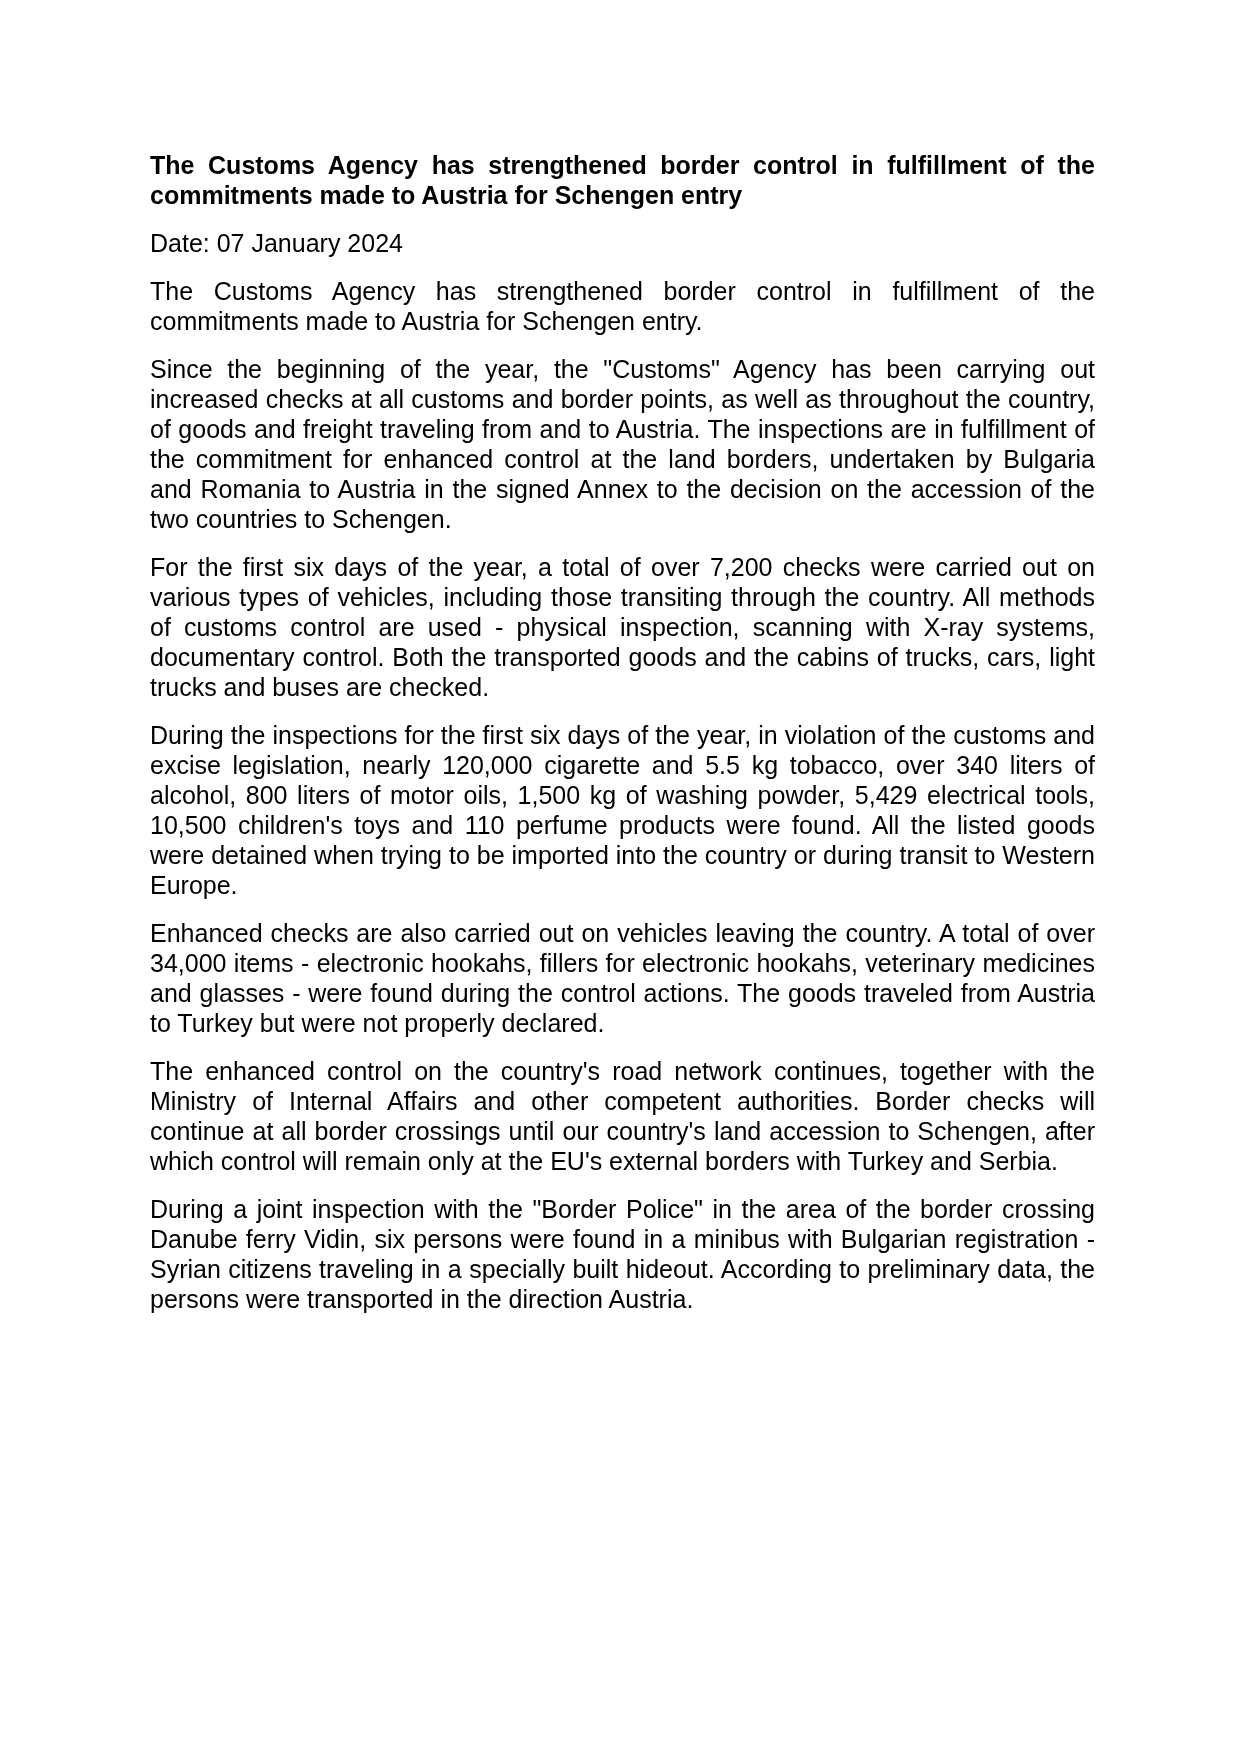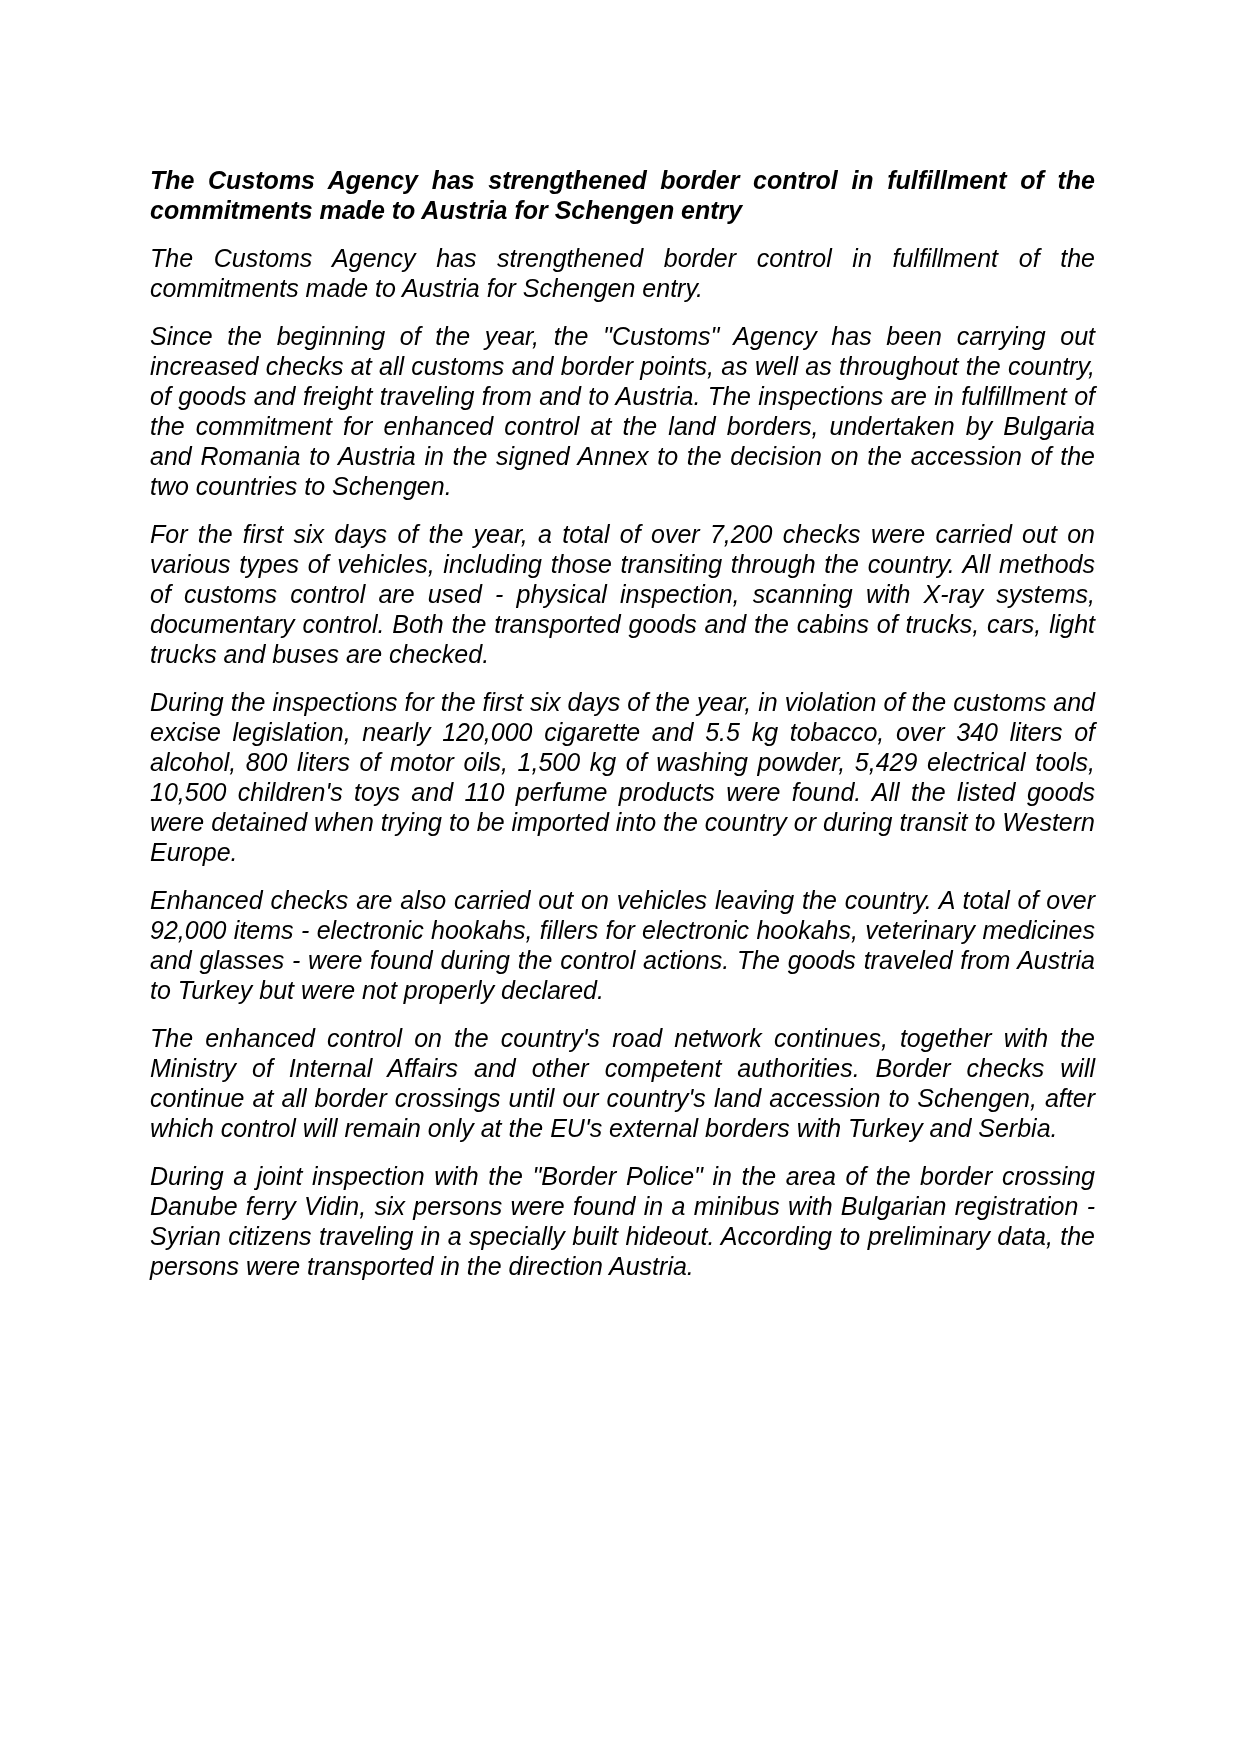--- a/index.html
+++ b/index.html
@@ -9,25 +9,24 @@
   }
   .page {
     position: relative;
     width: 1240px;
     height: 1754px;
     background: #ffffff;
     overflow: hidden;
   }
   .content {
     position: absolute;
-    top: 165px;
+    top: 150px;
     left: 150px;
     width: 945px;
     color: #000000;
-    font-style: italic;
   }
   .doc-title {
     font-size: 25px;
     font-weight: bold;
     line-height: 30px;
     text-align: justify;
     text-justify: inter-word;
     margin-bottom: 18px;
   }
   .doc-date {
@@ -44,21 +43,22 @@
     text-justify: inter-word;
     margin-bottom: 18px;
   }
 </style>
 </head>
 <body>
 
 <div class="page">
   <div class="content">
     <h1 class="doc-title">The Customs Agency has strengthened border control in fulfillment of the commitments made to Austria for Schengen entry</h1>
+    <p class="doc-date">Date: 07 January 2024</p>
     <p class="doc-paragraph">The Customs Agency has strengthened border control in fulfillment of the commitments made to Austria for Schengen entry.</p>
     <p class="doc-paragraph">Since the beginning of the year, the "Customs" Agency has been carrying out increased checks at all customs and border points, as well as throughout the country, of goods and freight traveling from and to Austria. The inspections are in fulfillment of the commitment for enhanced control at the land borders, undertaken by Bulgaria and Romania to Austria in the signed Annex to the decision on the accession of the two countries to Schengen.</p>
     <p class="doc-paragraph">For the first six days of the year, a total of over 7,200 checks were carried out on various types of vehicles, including those transiting through the country. All methods of customs control are used - physical inspection, scanning with X-ray systems, documentary control. Both the transported goods and the cabins of trucks, cars, light trucks and buses are checked.</p>
     <p class="doc-paragraph">During the inspections for the first six days of the year, in violation of the customs and excise legislation, nearly 120,000 cigarette and 5.5 kg tobacco, over 340 liters of alcohol, 800 liters of motor oils, 1,500 kg of washing powder, 5,429 electrical tools, 10,500 children's toys and 110 perfume products were found. All the listed goods were detained when trying to be imported into the country or during transit to Western Europe.</p>
-    <p class="doc-paragraph">Enhanced checks are also carried out on vehicles leaving the country. A total of over 92,000 items - electronic hookahs, fillers for electronic hookahs, veterinary medicines and glasses - were found during the control actions. The goods traveled from Austria to Turkey but were not properly declared.</p>
+    <p class="doc-paragraph">Enhanced checks are also carried out on vehicles leaving the country. A total of over 34,000 items - electronic hookahs, fillers for electronic hookahs, veterinary medicines and glasses - were found during the control actions. The goods traveled from Austria to Turkey but were not properly declared.</p>
     <p class="doc-paragraph">The enhanced control on the country's road network continues, together with the Ministry of Internal Affairs and other competent authorities. Border checks will continue at all border crossings until our country's land accession to Schengen, after which control will remain only at the EU's external borders with Turkey and Serbia.</p>
     <p class="doc-paragraph">During a joint inspection with the "Border Police" in the area of the border crossing Danube ferry Vidin, six persons were found in a minibus with Bulgarian registration - Syrian citizens traveling in a specially built hideout. According to preliminary data, the persons were transported in the direction Austria.</p>
   </div>
 </div>
 
 </body></html>

